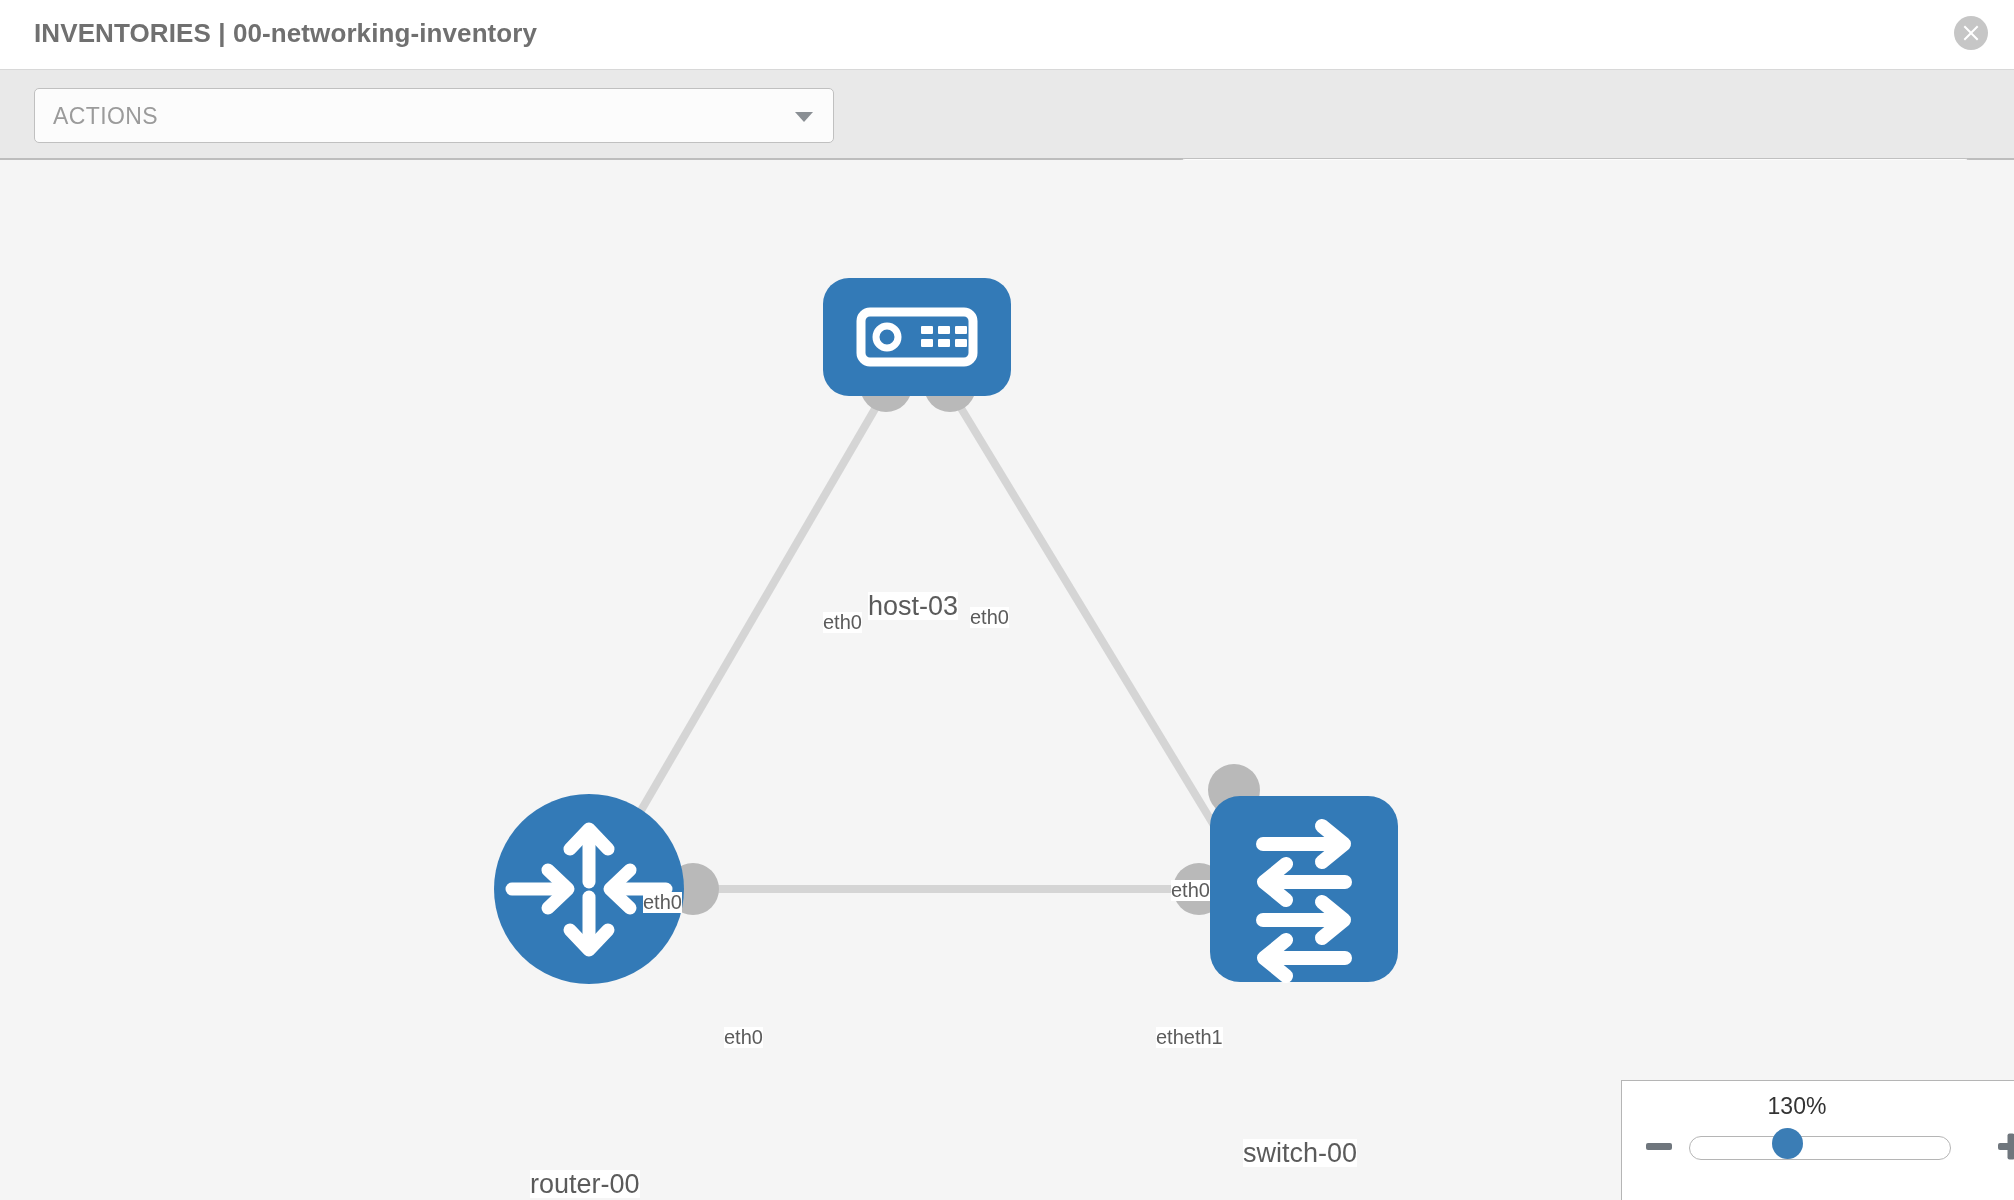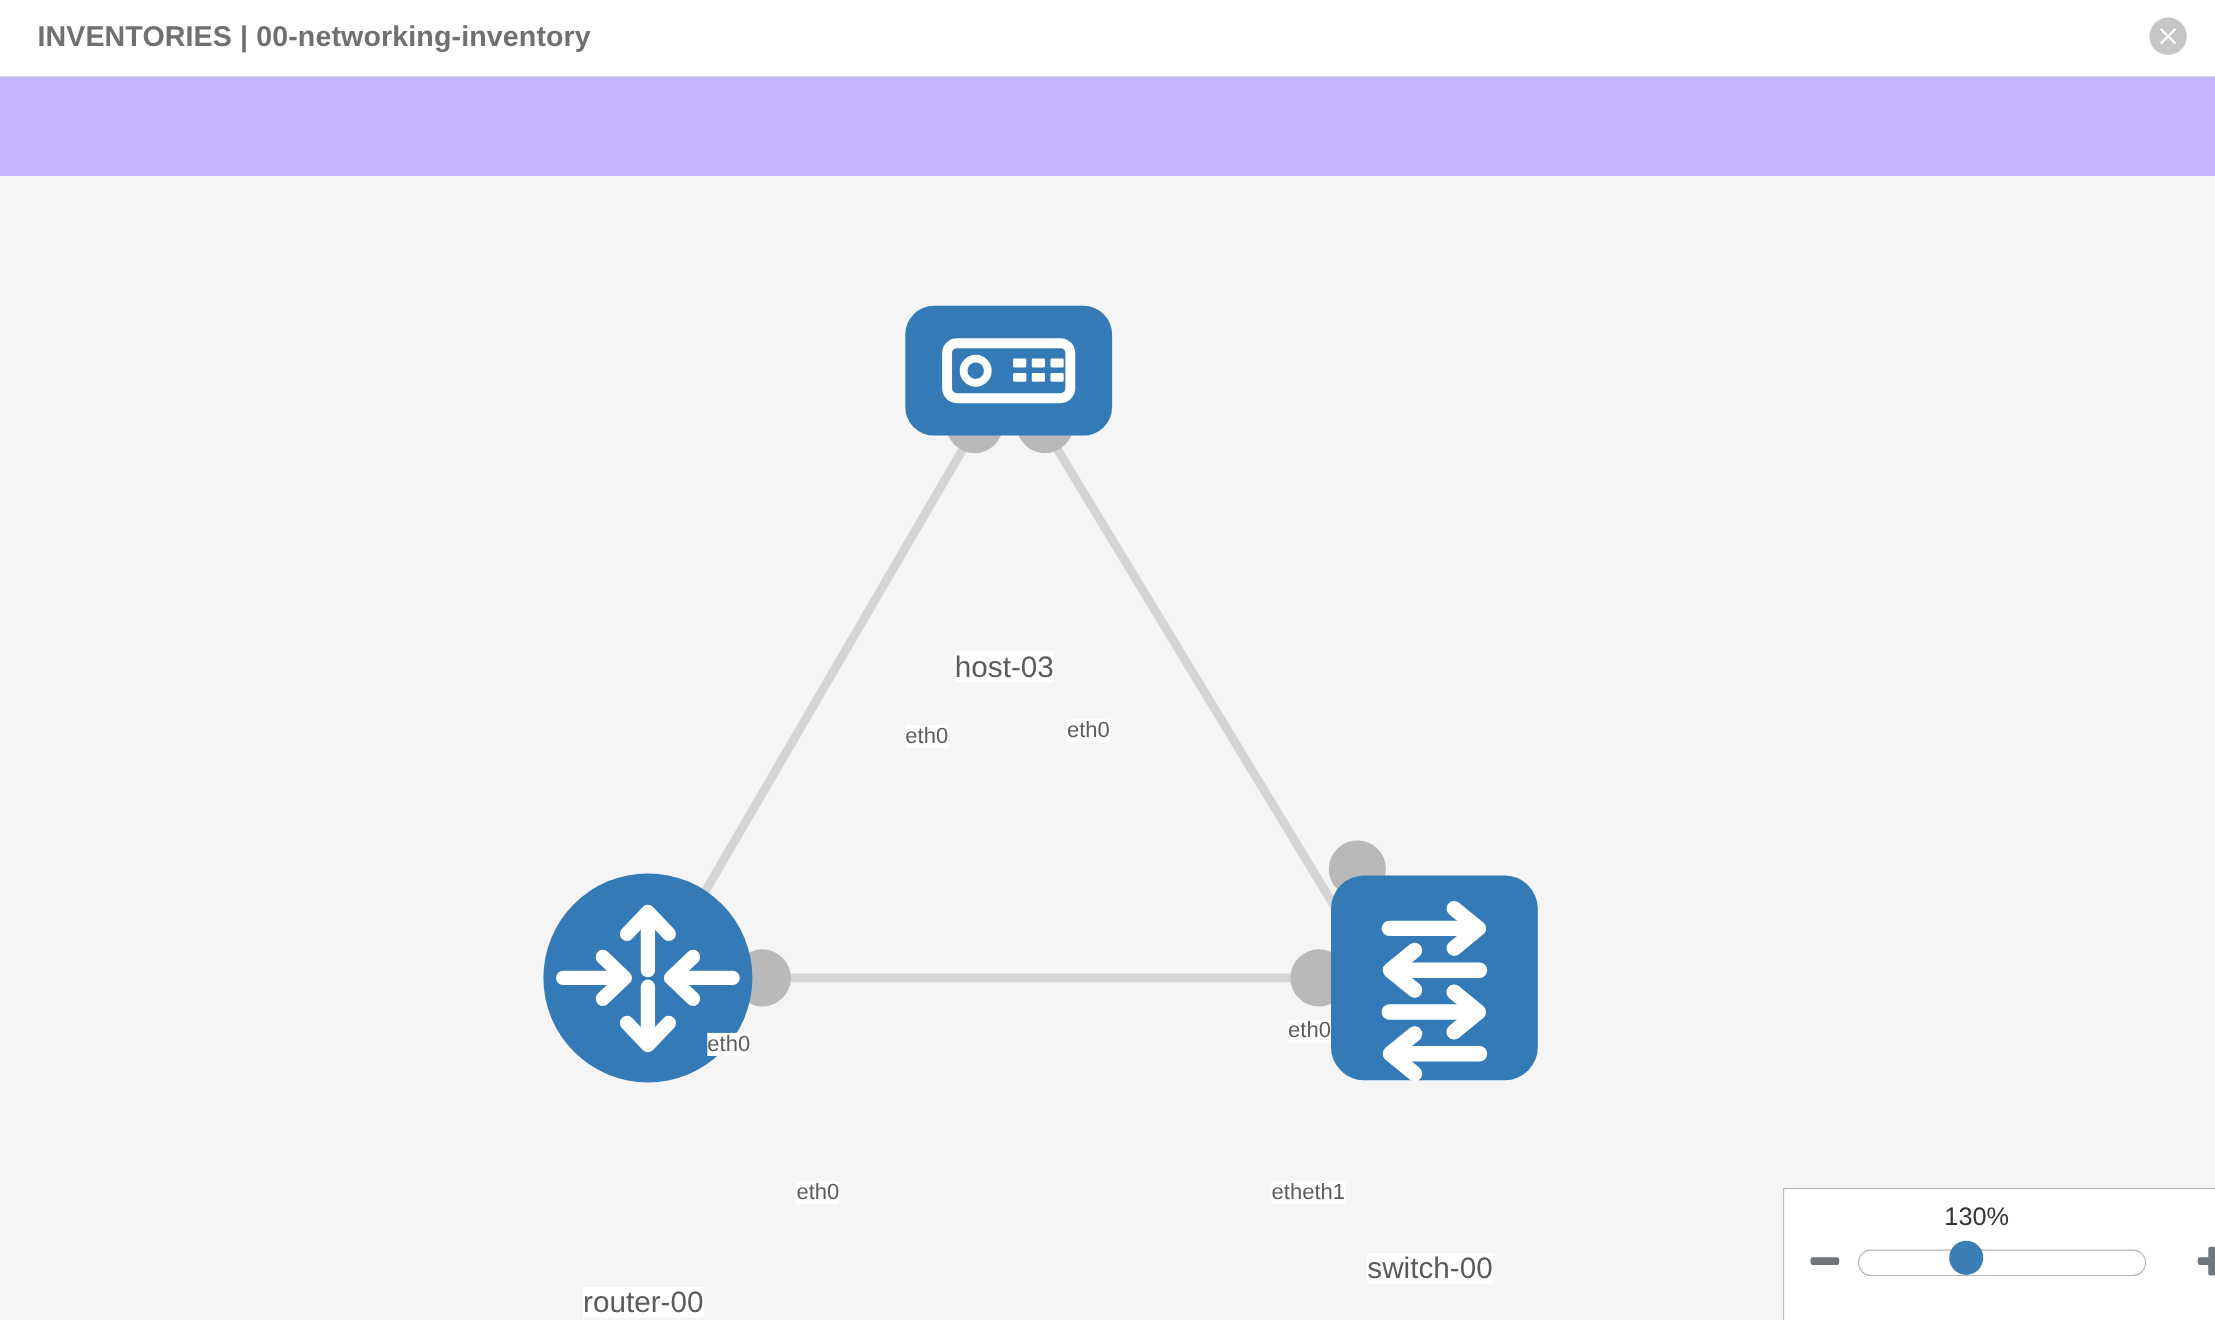--- a/index.html
+++ b/index.html
@@ -136,21 +136,21 @@
 
   
   .nlabel {
     position: absolute;
     background: #ffffff;
     color: #5b5b5b;
     white-space: nowrap;
     line-height: 1.05;
   }
   .nlabel.node-name { font-size: 27px; }
-  .nlabel.iface     { font-size: 20px; margin-top: 47px; }
+  .nlabel.iface     { font-size: 20px; }
 
   
   .zoom-panel {
     position: absolute;
     left: 1621px;
     top: 1080px;
     width: 420px;
     height: 130px;
     background: #ffffff;
     border: 1px solid #b5b5b5;
@@ -205,20 +205,48 @@
   <div class="header">
     <div class="header-title">INVENTORIES | 00-networking-inventory</div>
 
     <div class="close-btn">
       <svg width="34" height="34" viewBox="0 0 34 34">
         <path d="M11 9.6 L17 15.6 L23 9.6 L24.4 11 L18.4 17 L24.4 23 L23 24.4 L17 18.4 L11 24.4 L9.6 23 L15.6 17 L9.6 11 Z" fill="#ffffff"></path>
       </svg>
     </div>
   </div>
 
+  <div class="toolbar">
+
+    <div class="actions-select">
+      <span class="label">ACTIONS</span>
+      <span class="caret"></span>
+    </div>
+
+    <div class="tool-icon wrench">
+      <svg width="44" height="44" viewBox="0 0 44 44">
+        <path d="M33.5 7.5 a11 11 0 0 0 -14.2 13.1 L8.8 31.1 a3.4 3.4 0 0 0 0 4.8 l1.6 1.6 a3.4 3.4 0 0 0 4.8 0 L25.7 27 a11 11 0 0 0 13.1 -14.2 l-6.2 6.2 -5.3 -0.9 -0.9 -5.3 Z" fill="#8a8f94"></path>
+      </svg>
+    </div>
+
+    <div class="tool-icon key">
+      <svg width="44" height="44" viewBox="0 0 44 44">
+        <path d="M17 8 a10 10 0 1 0 6.8 17.3 l3.3 3.3 3.1 -3.1 3.2 3.2 3.1 -3.1 -3.2 -3.2 3.3 -3.3 -3.4 -3.4 -9.4 9.4 M17 13.2 a4.8 4.8 0 1 1 0 9.6 a4.8 4.8 0 0 1 0 -9.6 Z" fill="#8a8f94"></path>
+        <g fill="#8a8f94">
+          <path d="M23.1 18.5 L34.6 18.5 L37.4 21.3 L34.4 24.3 L31.6 21.5 L29.4 23.7 L26.6 20.9 Z"></path>
+        </g>
+        <circle cx="17" cy="18" r="9.6" fill="none" stroke="#8a8f94" stroke-width="4"></circle>
+      </svg>
+    </div>
+
+    <div class="search-box">
+      <span class="label">SEARCH</span>
+      <span class="caret"></span>
+    </div>
+  </div>
 
   <div class="canvas">
 
     <svg width="2014" height="1040">
 
       <g>
         <line x1="604" y1="714" x2="886" y2="230" stroke="#d5d5d5" stroke-width="8"></line>
       </g>
       <g>
         <line x1="950" y1="230" x2="1235" y2="700" stroke="#d5d5d5" stroke-width="8"></line>

